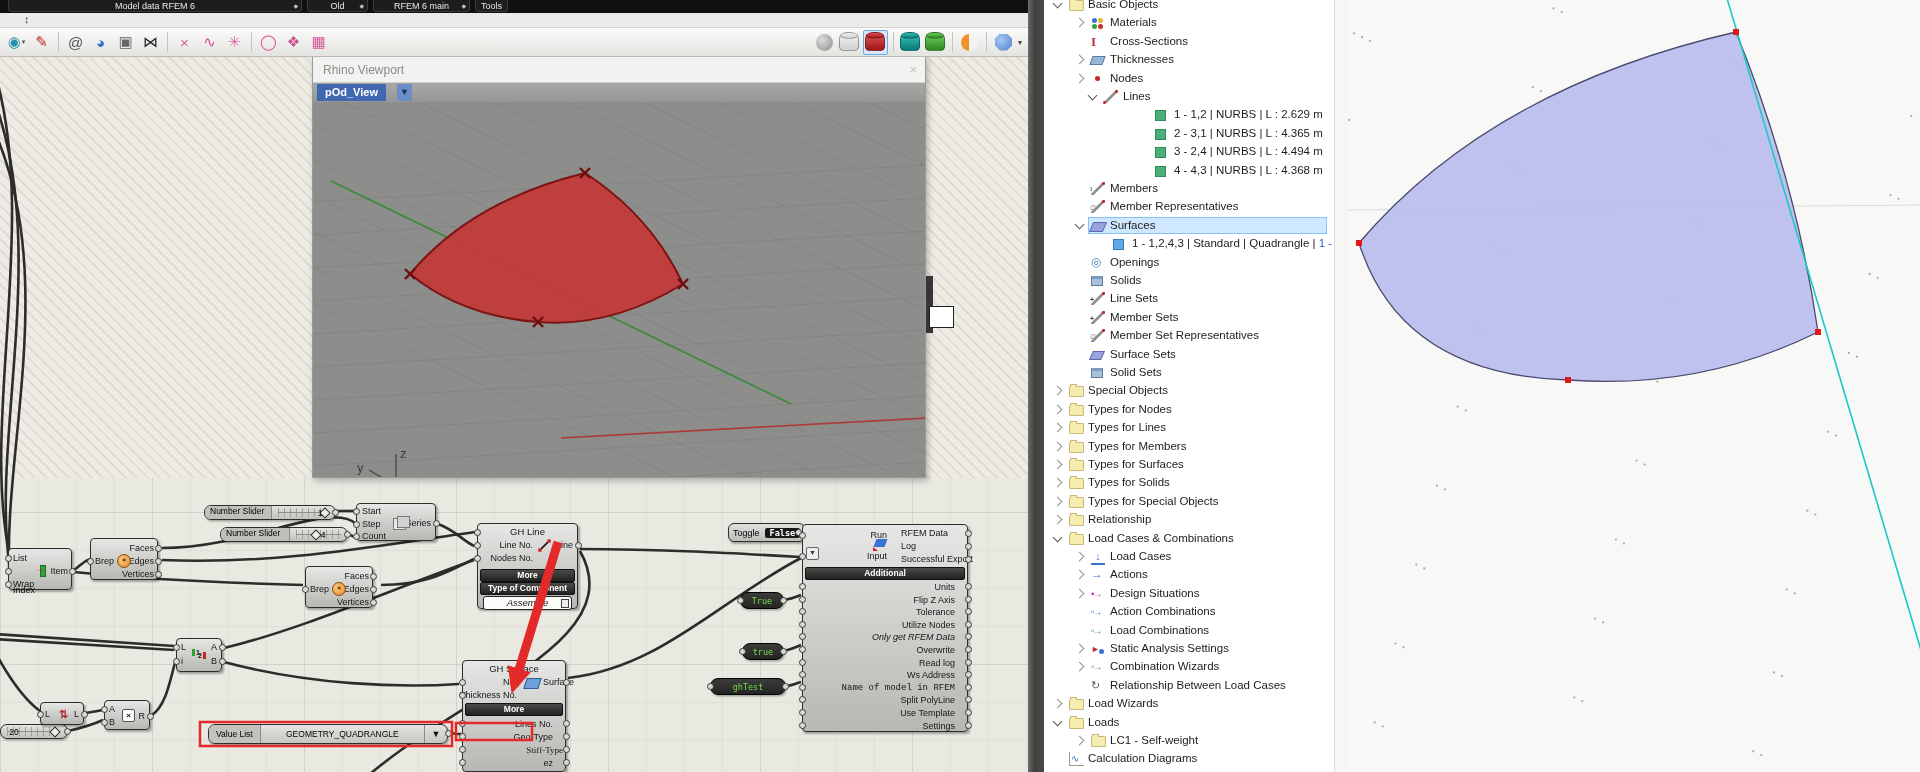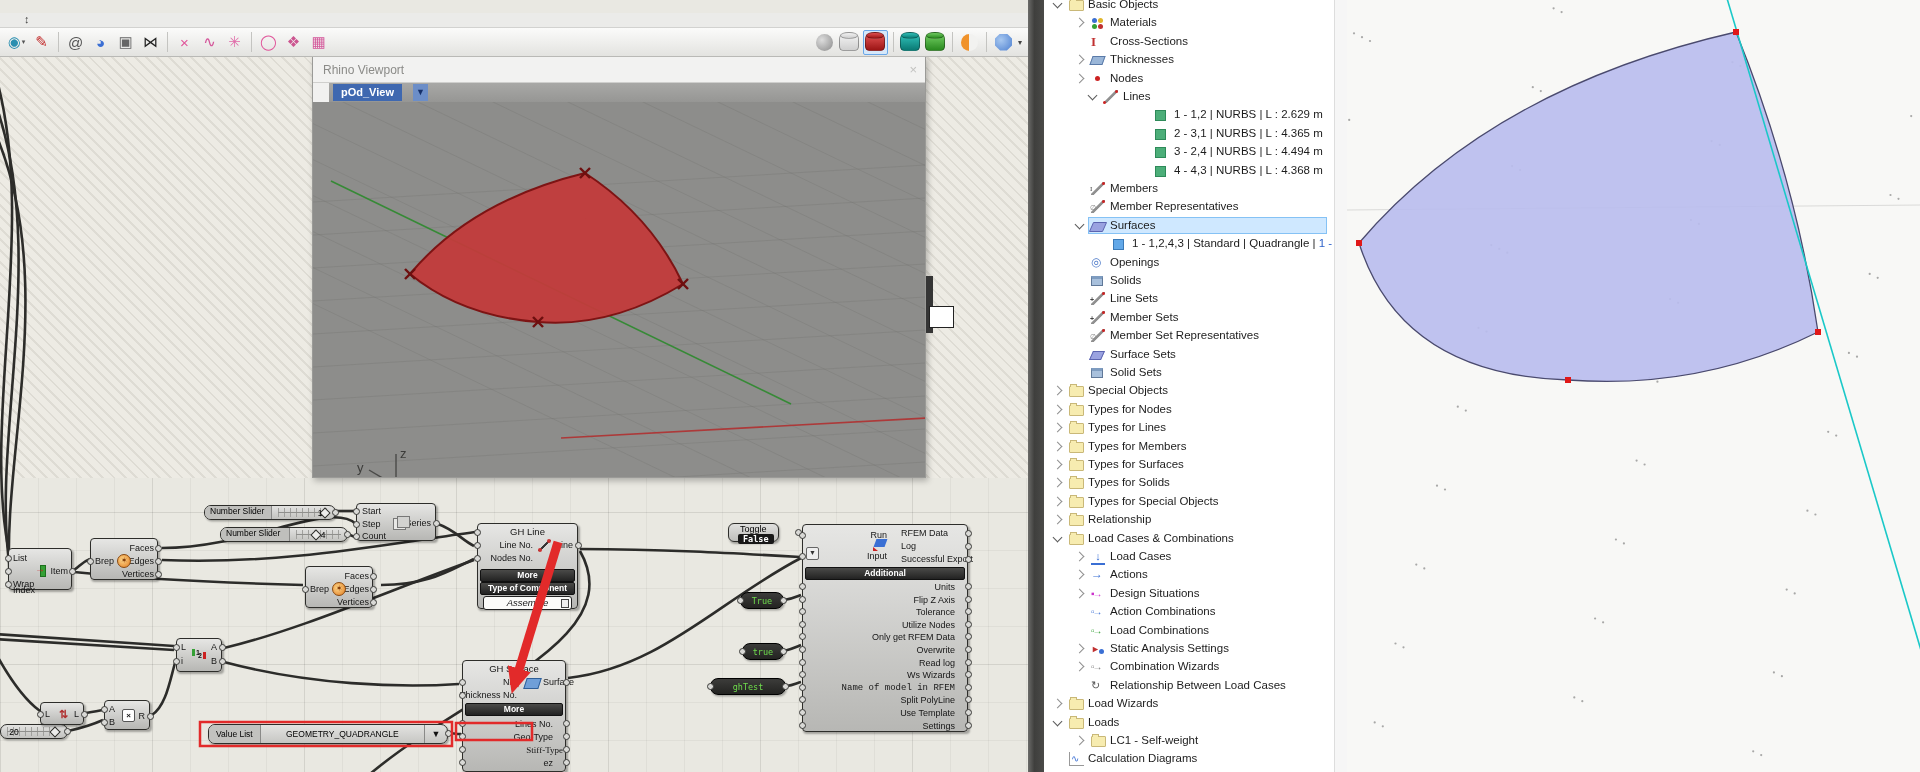--- a/index.html
+++ b/index.html
@@ -82,21 +82,21 @@
   .msort{display:inline-block;color:#b03030;font-size:11px;font-weight:bold;line-height:10px;}
   .mrfem{display:inline-block;width:15px;height:11px;position:relative;}
   .mrfem::before{content:"";position:absolute;left:2px;top:0;width:11px;height:8px;background:#3a6fd4;transform:skewX(-20deg);}
   .mrfem::after{content:"";position:absolute;left:0;bottom:-1px;border-left:5px solid #c22;border-top:4px solid transparent;border-bottom:0 solid transparent;}
   .mboxarrow{display:inline-block;width:11px;height:11px;border:1px solid #666;border-radius:2px;background:#eee;text-align:center;line-height:10px;font-size:7px;color:#333;}
 
   
   #rhino{left:312px;top:56px;width:614px;height:422px;background:#f1f1f0;border:1px solid #9a9a97;box-shadow:2px 3px 6px rgba(0,0,0,.25);z-index:5;box-sizing:border-box;}
   #rhino .tbar{position:absolute;left:0;top:0;right:0;height:26px;background:#f2f2f1;border-bottom:1px solid #cfcfcd;color:#8b8b88;font-size:12px;line-height:26px;padding-left:10px;box-sizing:border-box;}
   #rhino .close{position:absolute;right:8px;top:0;color:#c2c2c0;font-size:13px;}
-  #rhino .vbar{position:absolute;left:0;top:26px;right:0;height:19px;background:linear-gradient(#a8a8a6,#969694);margin-left:16px;}
+  #rhino .vbar{position:absolute;left:0;top:26px;right:0;height:19px;background:linear-gradient(#a8a8a6,#969694);}
   #rhino .vchip{position:absolute;left:4px;top:1px;height:17px;background:#3f68b0;color:#fff;font-weight:bold;font-size:11px;line-height:17px;padding:0 8px;display:flex;}
   #rhino .vdd{position:absolute;left:84px;top:1px;width:15px;height:17px;background:#6c8ec8;color:#15306a;font-size:9px;text-align:center;line-height:17px;}
   #vp{position:absolute;left:0;top:45px;width:612px;height:375px;background:#8d8d8b;}
 
   
   #frag-bar{left:926px;top:276px;width:7px;height:57px;background:#35353а;background:#353535;z-index:5;}
   #frag-box{left:929px;top:306px;width:23px;height:20px;background:#fff;border:1.5px solid #222;z-index:6;}
 
   
   #vdivider{left:1028px;top:0;width:16px;height:772px;background:linear-gradient(90deg,#6b6b69,#3f3f3d 40%,#4a4a48);z-index:6;}
@@ -264,21 +264,21 @@
         <div class="nub" style="left: -4px; top: 18px;"></div>
         <div class="crow r-right" style="top: 28px; right: 44px;">Nodes No.</div>
         <div class="nub" style="left: -4px; top: 31px;"></div>
         <div class="crow" style="top: 15px; left: 78px;">Line</div>
         <div class="nub" style="left: 97px; top: 18px;"></div>
         <div class="mline" style="position: absolute; left: 60px; top: 16px;"></div>
         <div class="darkbar" style="top: 45px;">More</div>
         <div class="darkbar" style="top: 58px;">Type of Component</div>
         <div class="btn-assemble" style="top: 72px;">Assemble<i></i></div>
       </div>
-      <div class="toggle" style="left: 728px; top: 523px; height: 17px; flex-direction: column;">
+      <div class="toggle" style="left: 728px; top: 523px; height: 17px;">
         <span>Toggle</span>
         <span class="val">False</span>
         <div class="nub" style="left: 66px; top: 5px;"></div>
       </div>
       <div class="gcomp" style="left: 802px; top: 524px; width: 166px; height: 208px;">
         <div class="crow r-right" style="top: 4px; right: 80px;">Run</div>
         <div class="nub" style="left: -4px; top: 7px;"></div>
         <div class="crow r-right" style="top: 25px; right: 80px;">Input</div>
         <div class="nub" style="left: -4px; top: 28px;"></div>
         <div class="crow" style="top: 2px; left: 98px;">RFEM Data</div>
@@ -295,30 +295,30 @@
         <div class="nub" style="left: 162px; top: 58px;"></div>
         <div class="crow r-right" style="top: 68.6px; right: 12px;">Flip Z Axis</div>
         <div class="nub" style="left: -4px; top: 70.6px;"></div>
         <div class="nub" style="left: 162px; top: 70.6px;"></div>
         <div class="crow r-right" style="top: 81.2px; right: 12px;">Tolerance</div>
         <div class="nub" style="left: -4px; top: 83.2px;"></div>
         <div class="nub" style="left: 162px; top: 83.2px;"></div>
         <div class="crow r-right" style="top: 93.8px; right: 12px;">Utilize Nodes</div>
         <div class="nub" style="left: -4px; top: 95.8px;"></div>
         <div class="nub" style="left: 162px; top: 95.8px;"></div>
-        <div class="crow r-right" style="top: 106.4px; right: 12px;">Only get RFEM Data</div>
+        <div class="crow r-right" style="top: 106.4px; right: 12px; font-style: italic;">Only get RFEM Data</div>
         <div class="nub" style="left: -4px; top: 108.4px;"></div>
         <div class="nub" style="left: 162px; top: 108.4px;"></div>
         <div class="crow r-right" style="top: 119px; right: 12px;">Overwrite</div>
         <div class="nub" style="left: -4px; top: 121px;"></div>
         <div class="nub" style="left: 162px; top: 121px;"></div>
         <div class="crow r-right" style="top: 131.6px; right: 12px;">Read log</div>
         <div class="nub" style="left: -4px; top: 133.6px;"></div>
         <div class="nub" style="left: 162px; top: 133.6px;"></div>
-        <div class="crow r-right" style="top: 144.2px; right: 12px;">Ws Wizards</div>
+        <div class="crow r-right" style="top: 144.2px; right: 12px;">Ws Address</div>
         <div class="nub" style="left: -4px; top: 146.2px;"></div>
         <div class="nub" style="left: 162px; top: 146.2px;"></div>
         <div class="crow r-right" style="top: 156.8px; right: 12px; font-family: Liberation Mono, monospace;">Name of model in RFEM</div>
         <div class="nub" style="left: -4px; top: 158.8px;"></div>
         <div class="nub" style="left: 162px; top: 158.8px;"></div>
         <div class="crow r-right" style="top: 169.4px; right: 12px;">Split PolyLine</div>
         <div class="nub" style="left: -4px; top: 171.4px;"></div>
         <div class="nub" style="left: 162px; top: 171.4px;"></div>
         <div class="crow r-right" style="top: 182px; right: 12px;">Use Template</div>
         <div class="nub" style="left: -4px; top: 184px;"></div>
@@ -393,20 +393,37 @@
     <defs>
       <marker id="arrh" markerUnits="userSpaceOnUse" markerWidth="26" markerHeight="24" refX="18" refY="12" orient="auto">
         <path d="M0,0 L26,12 L0,24 Z" fill="#e22a2a"></path>
       </marker>
     </defs>
     <line x1="558" y1="486" x2="514" y2="630" stroke="#e22a2a" stroke-width="9" marker-end="url(#arrh)"></line>
     <rect x="200" y="666" width="252" height="24" fill="none" stroke="#e22a2a" stroke-width="2.5"></rect>
     <rect x="456" y="667" width="76" height="17" fill="none" stroke="#e22a2a" stroke-width="2.5"></rect>
   </svg>
 
+  <div id="tabbar" class="abs">
+      <div class="ghtab" style="left: 8px; width: 294px;">
+        <span>Model data RFEM 6</span>
+        <span class="grip">◆</span>
+      </div>
+      <div class="ghtab" style="left: 307px; width: 61px;">
+        <span>Old</span>
+        <span class="grip">◆</span>
+      </div>
+      <div class="ghtab" style="left: 373px; width: 97px;">
+        <span>RFEM 6 main</span>
+        <span class="grip">◆</span>
+      </div>
+      <div class="ghtab" style="left: 475px; width: 33px;">
+        <span>Tools</span>
+      </div>
+    </div>
 
   <div id="strip" class="abs">
     <span id="handle">↕</span>
   </div>
 
   <div id="toolbar" class="abs">
       <div style="width:4px"></div>
       <div class="ti" style="color: rgb(42, 143, 176);">◉<span style="font-size: 7px; color: rgb(85, 85, 85); margin-left: 1px;">▾</span></div>
       <div class="ti" style="color: rgb(194, 42, 42);">✎</div>
       <div class="tsep"></div>

